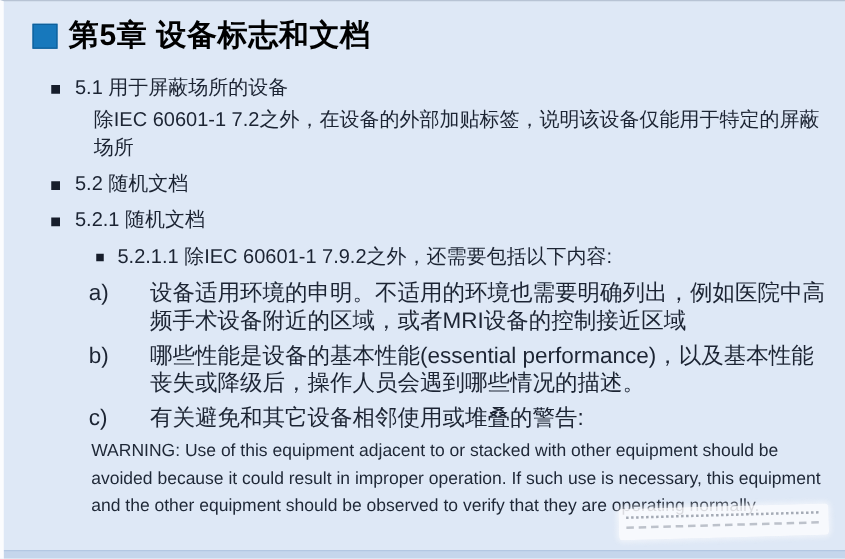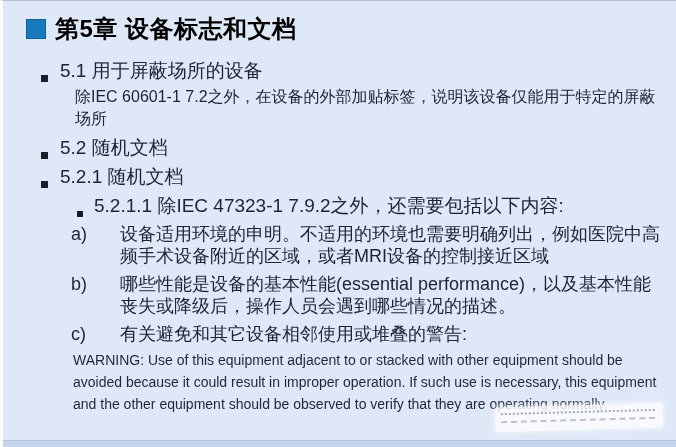--- a/index.html
+++ b/index.html
@@ -37,22 +37,22 @@
     margin: 0;
     font-size: 24px;
     line-height: 30px;
     font-weight: bold;
     color: #000000;
     letter-spacing: 0.5px;
   }
   
   .li {
     display: flex;
-    align-items: flex-end;
-    font-size: 19px;
+    align-items: flex-start;
+    font-size: 16px;
     line-height: 22px;
   }
   .li .sq {
     flex: 0 0 auto;
     width: 7px;
     height: 7px;
     background: #161d2b;
     margin-top: 8px;
   }
   .li1 { margin: 7px 14px 0 38px; }
@@ -138,21 +138,21 @@
     <span>5.2 随机文档</span>
   </div>
 
   <div class="li li1">
     <span class="sq"></span>
     <span>5.2.1 随机文档</span>
   </div>
 
   <div class="li li2">
     <span class="sq"></span>
-    <span>5.2.1.1 除IEC 47323-1 7.9.2之外，还需要包括以下内容:</span>
+    <span>5.2.1.1 除IEC 60601-1 7.9.2之外，还需要包括以下内容:</span>
   </div>
 
   <div class="abc">
     <span class="marker">a)</span>
     <span class="abc-text">设备适用环境的申明。不适用的环境也需要明确列出，例如医院中高频手术设备附近的区域，或者MRI设备的控制接近区域</span>
   </div>
 
   <div class="abc">
     <span class="marker">b)</span>
     <span class="abc-text">哪些性能是设备的基本性能(essential performance)，以及基本性能丧失或降级后，操作人员会遇到哪些情况的描述。</span>

